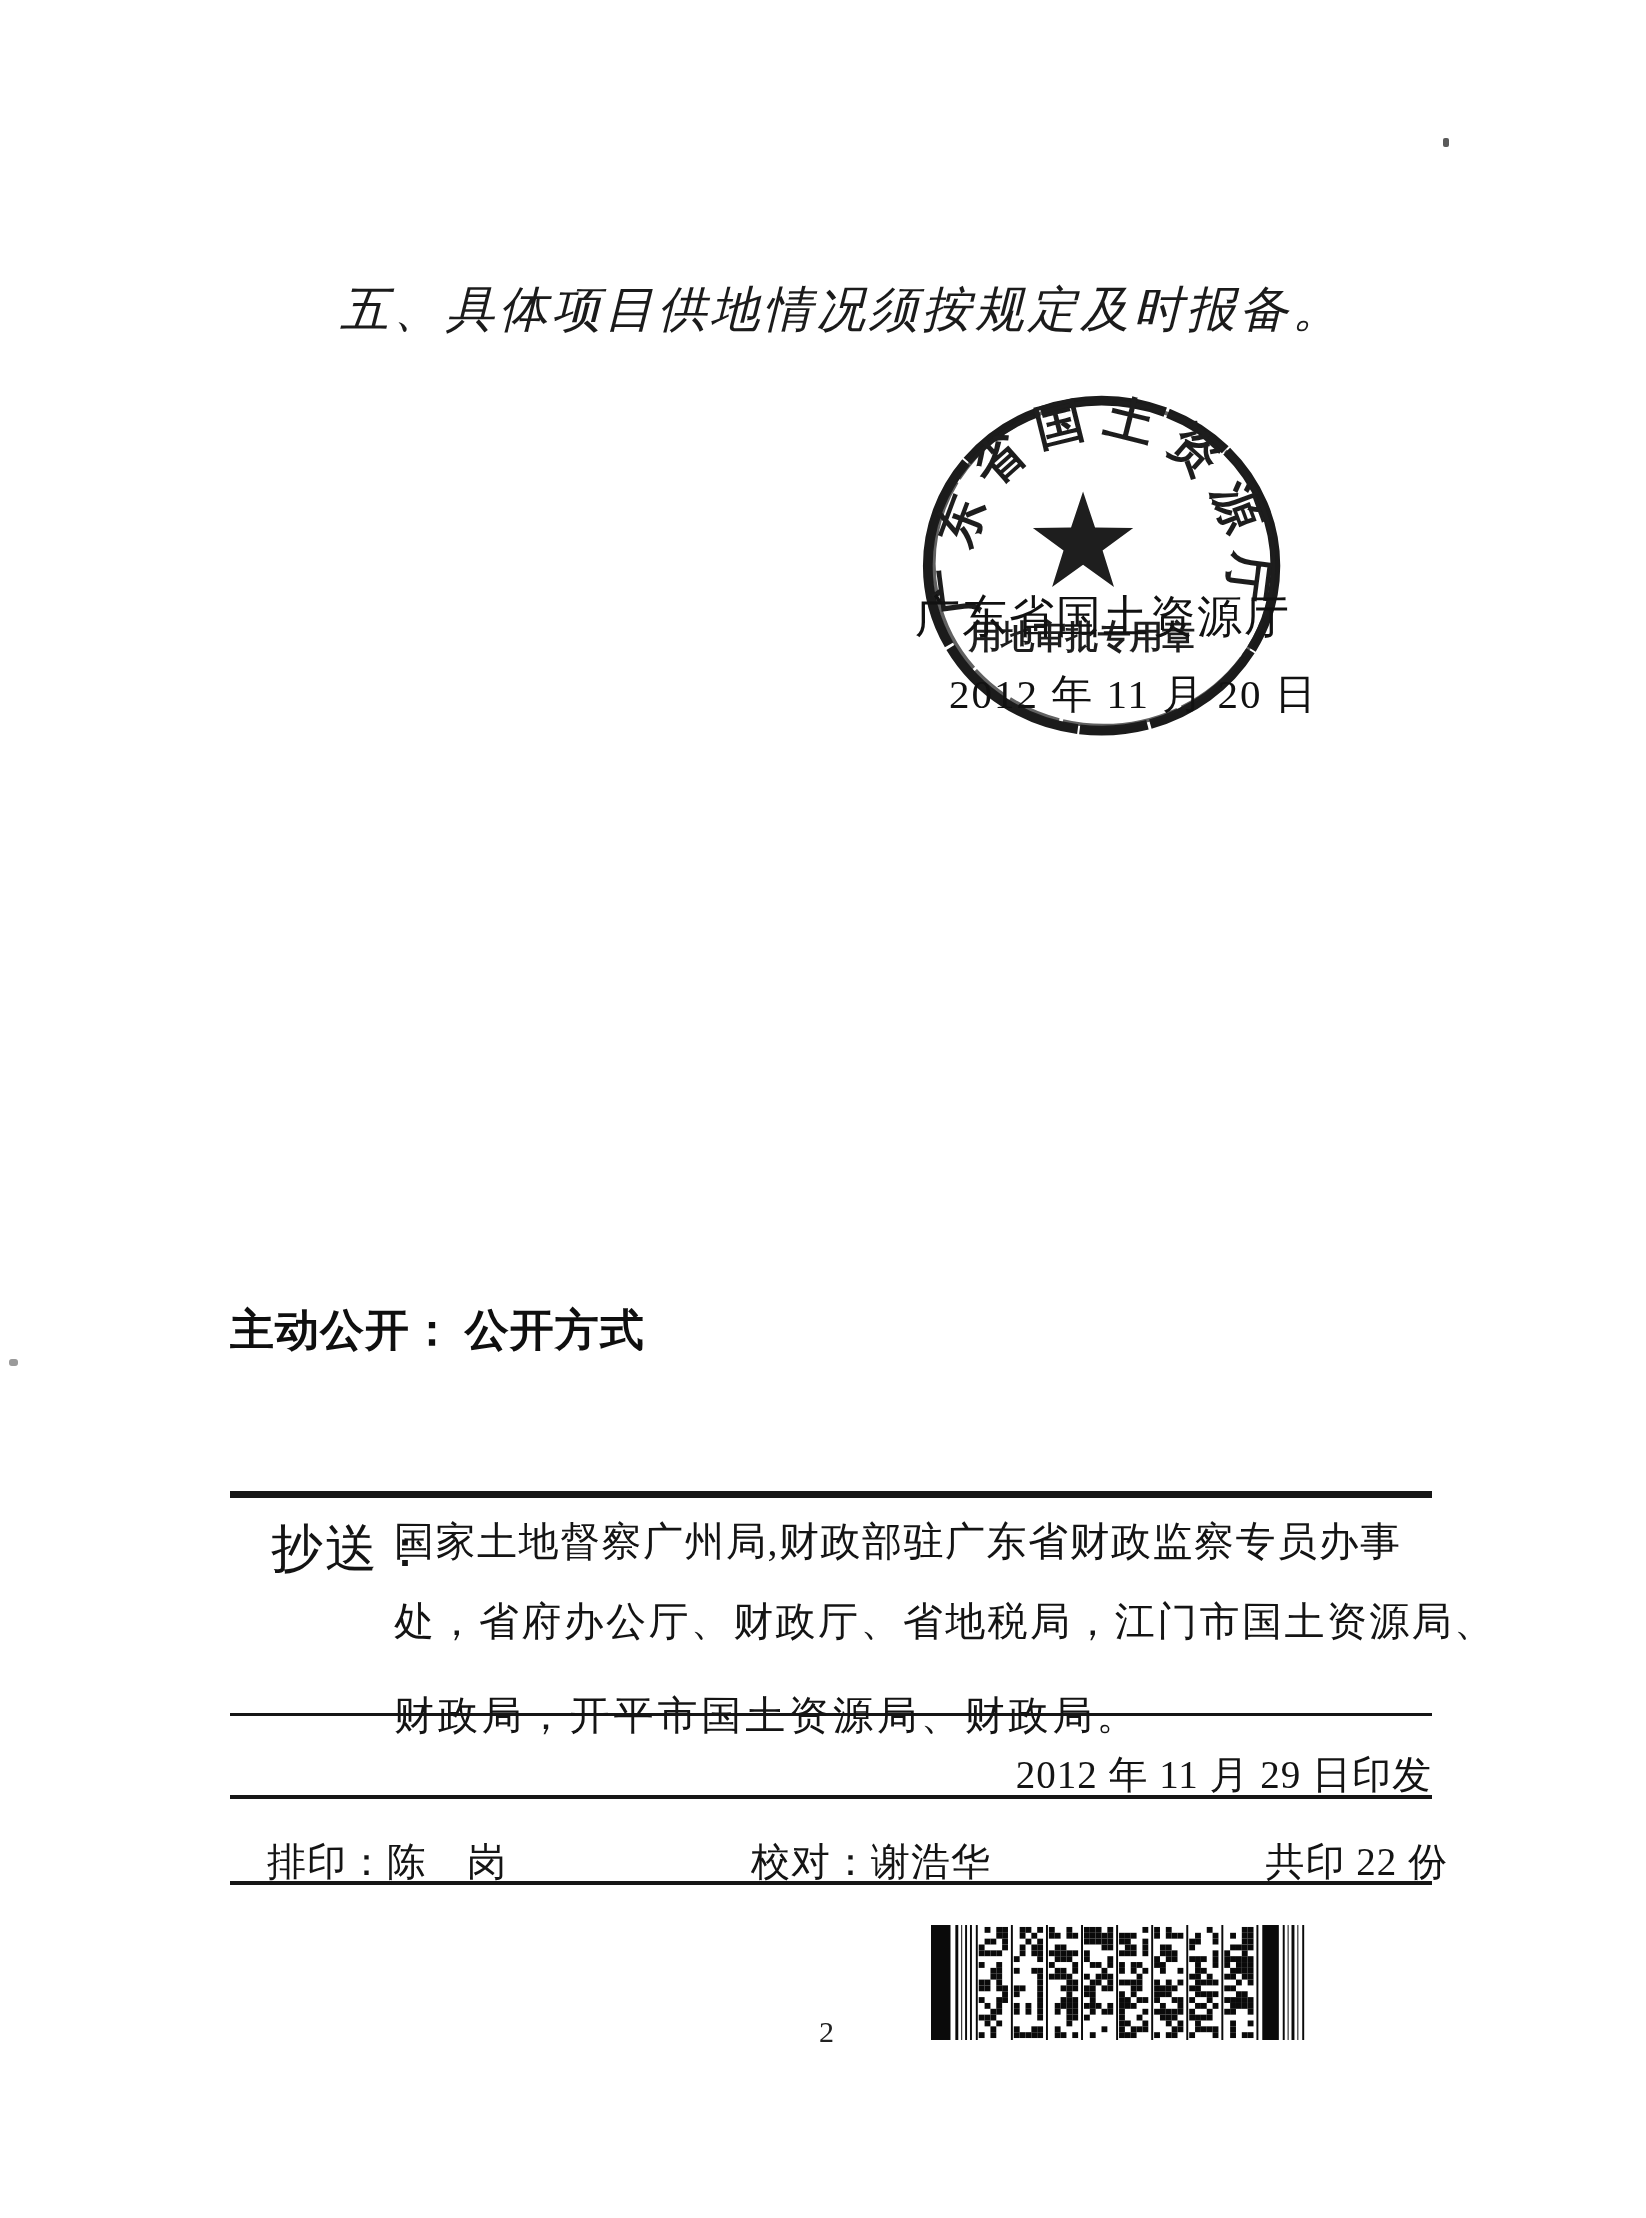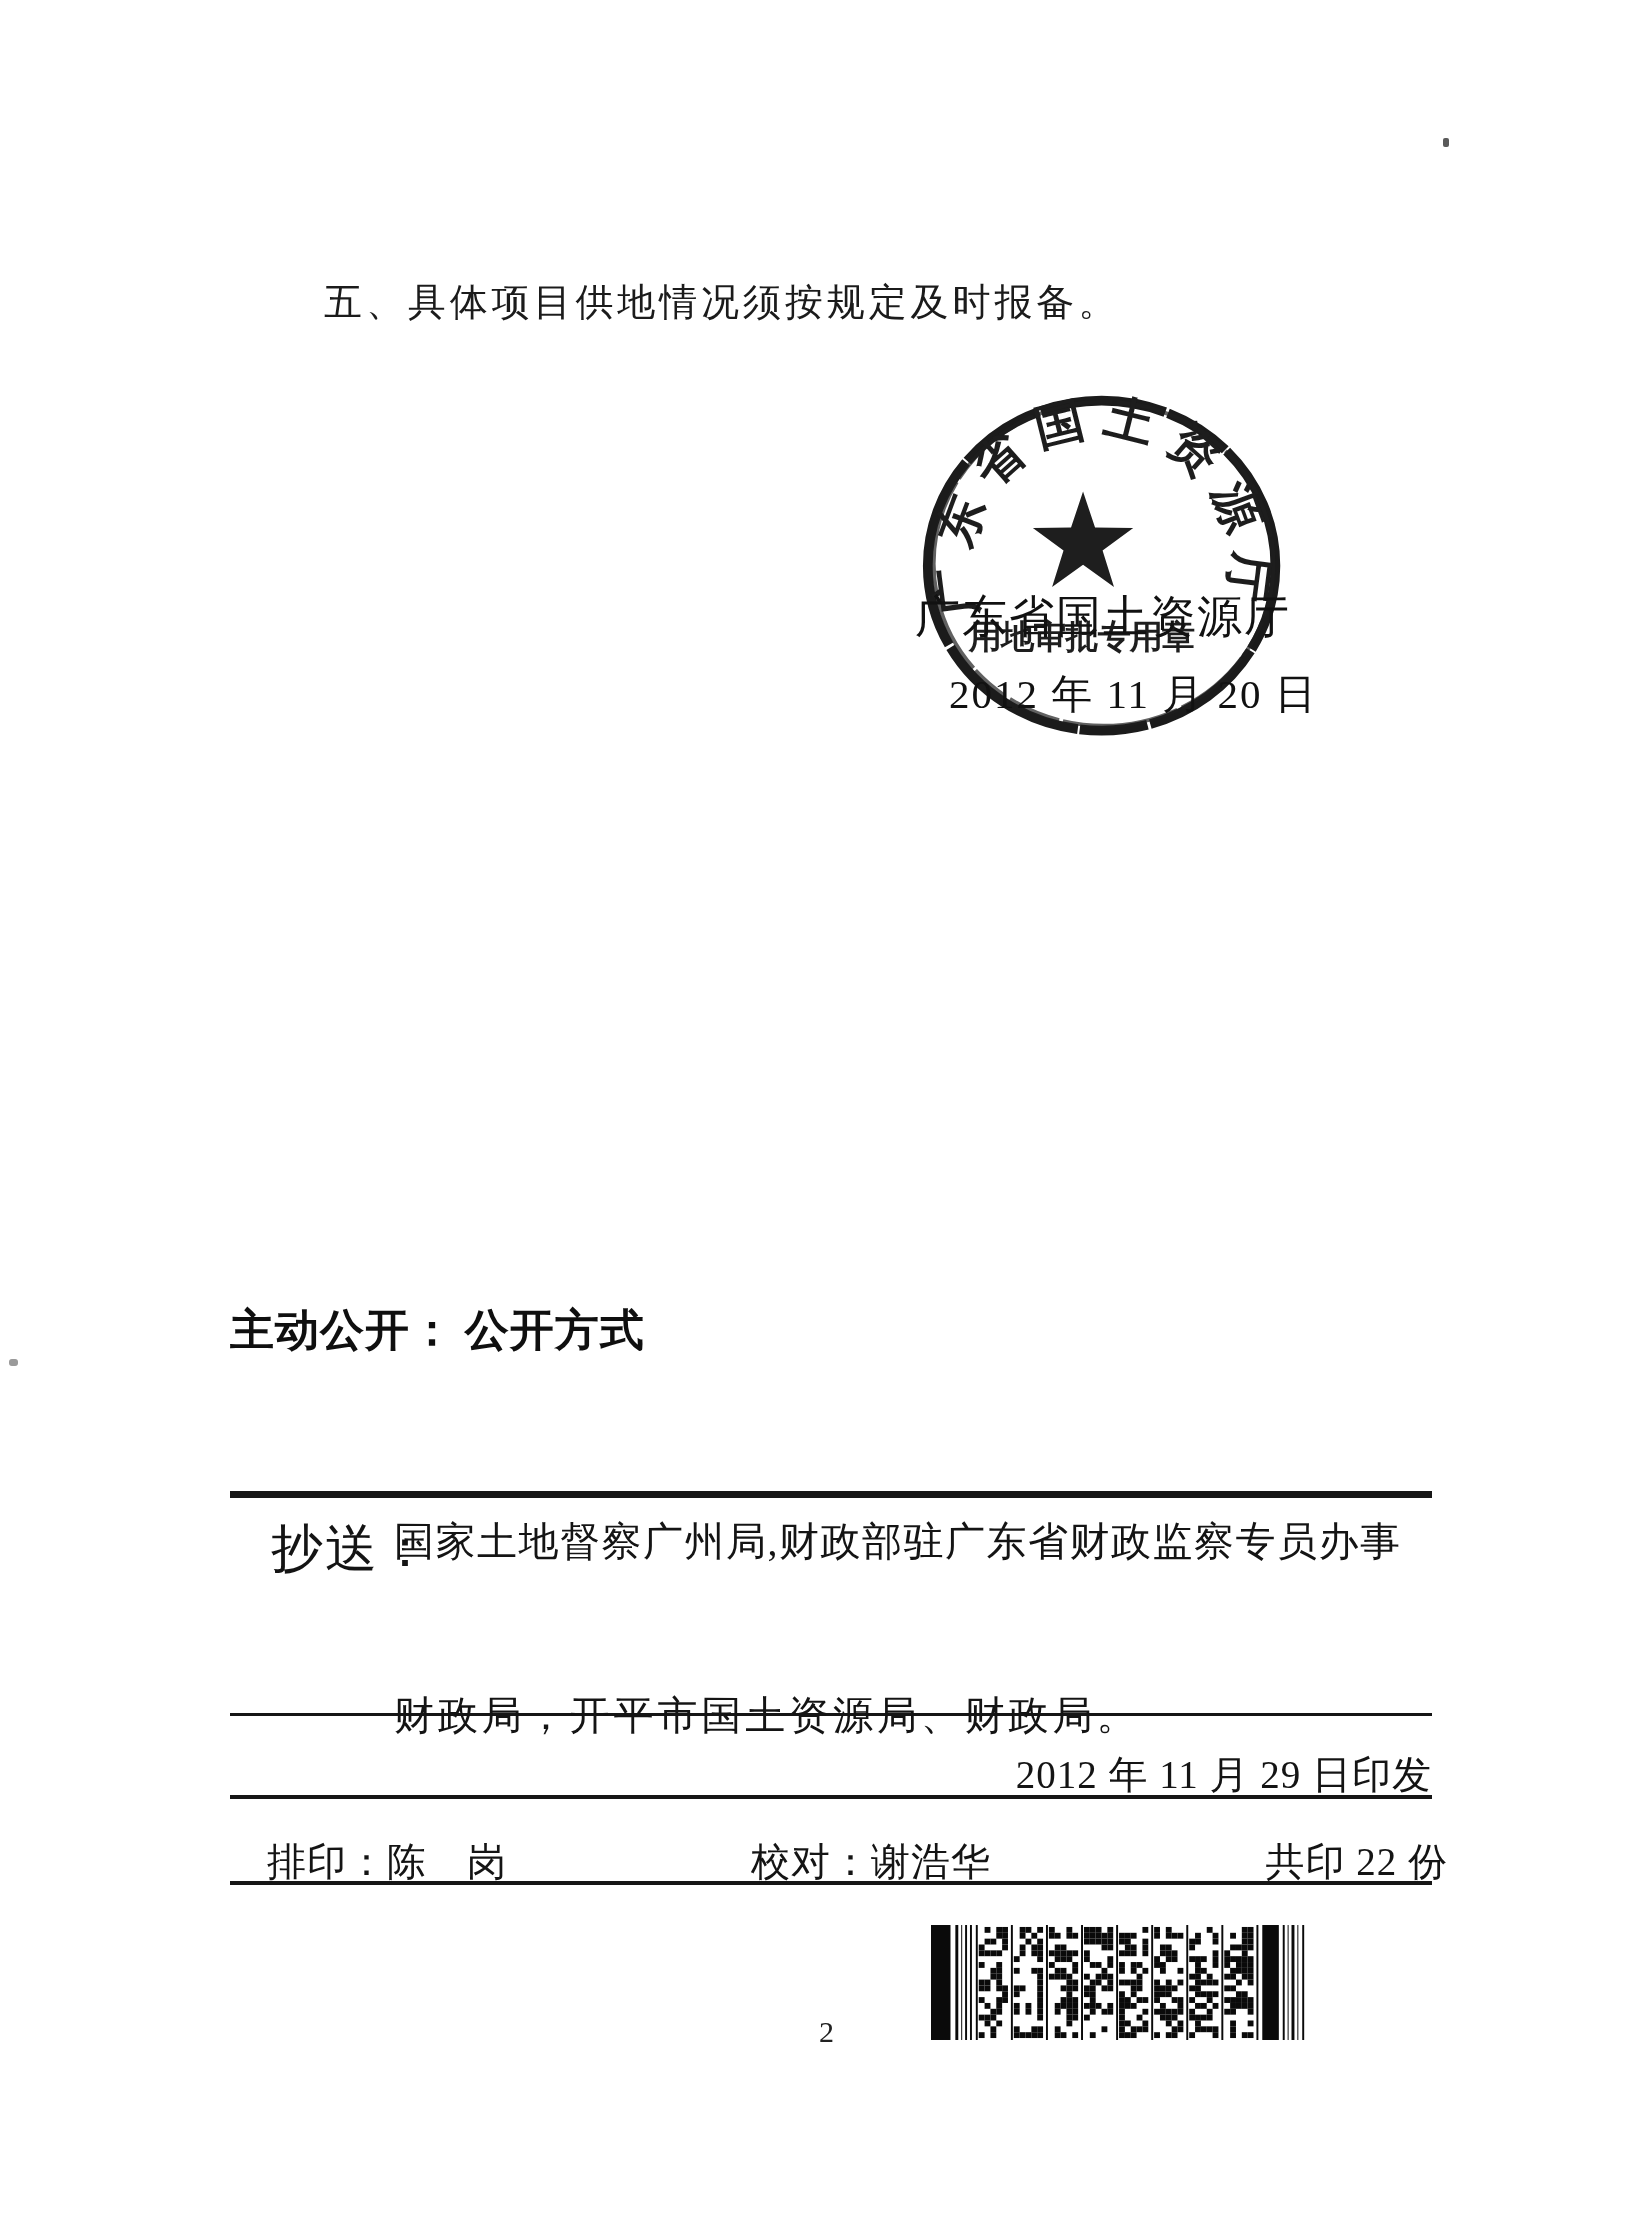--- a/index.html
+++ b/index.html
@@ -6,22 +6,22 @@
   html,body { background:#e8e8e8; }
   .page {
     position:relative; width:1646px; height:2219px; margin:0 auto;
     background:#ffffff; color:#141414; overflow:hidden;
     font-family:"Liberation Serif","DejaVu Serif",serif;
   }
   .abs { position:absolute; }
 
   
   .body-line {
-    left:324px; top:277px; font-size:38px; letter-spacing:3.9px;
-    white-space:nowrap; color:#1b1b1b;
+    left:340px; top:277px; font-size:49px; letter-spacing:3.9px;
+    white-space:nowrap; color:#1b1b1b;font-style:italic;
   }
 
   
   .stamp { left:920px; top:388px; width:371px; height:371px; opacity:.94; }
   .stamp svg { display:block; }
   .seal-arc-text { font-family:"Liberation Serif","DejaVu Serif",serif; font-weight:700; }
   .seal-label-text { font-family:"Liberation Serif","DejaVu Serif",serif; font-weight:700; }
 
   
   .sig-agency { left:915px; top:587px; font-size:45px; letter-spacing:2px; white-space:nowrap; color:#111; }
@@ -96,20 +96,21 @@
     <span>主动公开：</span><span class="val">公开方式</span>
   </div>
 
   <div class="abs rule rule-1"></div>
   <div class="abs rule rule-2"></div>
   <div class="abs rule rule-3"></div>
   <div class="abs rule rule-4"></div>
 
   <div class="abs cc-label">抄送：</div>
   <div class="abs cc-l1">国家土地督察广州局,财政部驻广东省财政监察专员办事</div>
+  <div class="abs cc-l2">处，省府办公厅、财政厅、省地税局，江门市国土资源局、</div>
   <div class="abs cc-l3">财政局，开平市国土资源局、财政局。</div>
 
   <div class="abs issue-date">2012 年 11 月 29 日印发</div>
 
   <div class="abs typeset">排印：陈　岗</div>
   <div class="abs proofread">校对：谢浩华</div>
   <div class="abs copies">共印 22 份</div>
 
   <div class="abs barcode">
     <svg id="barcode-svg" width="380" height="115" viewBox="0 0 390 118">

